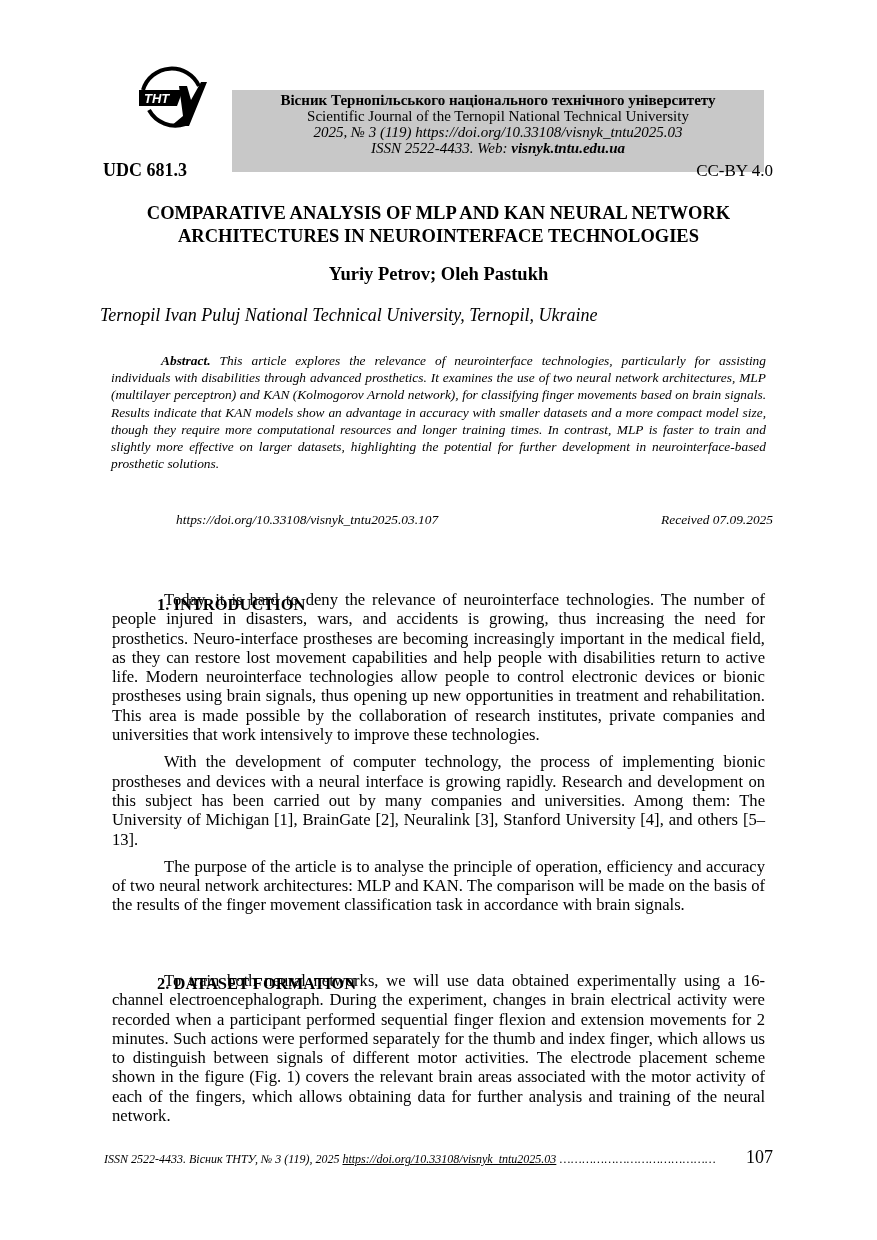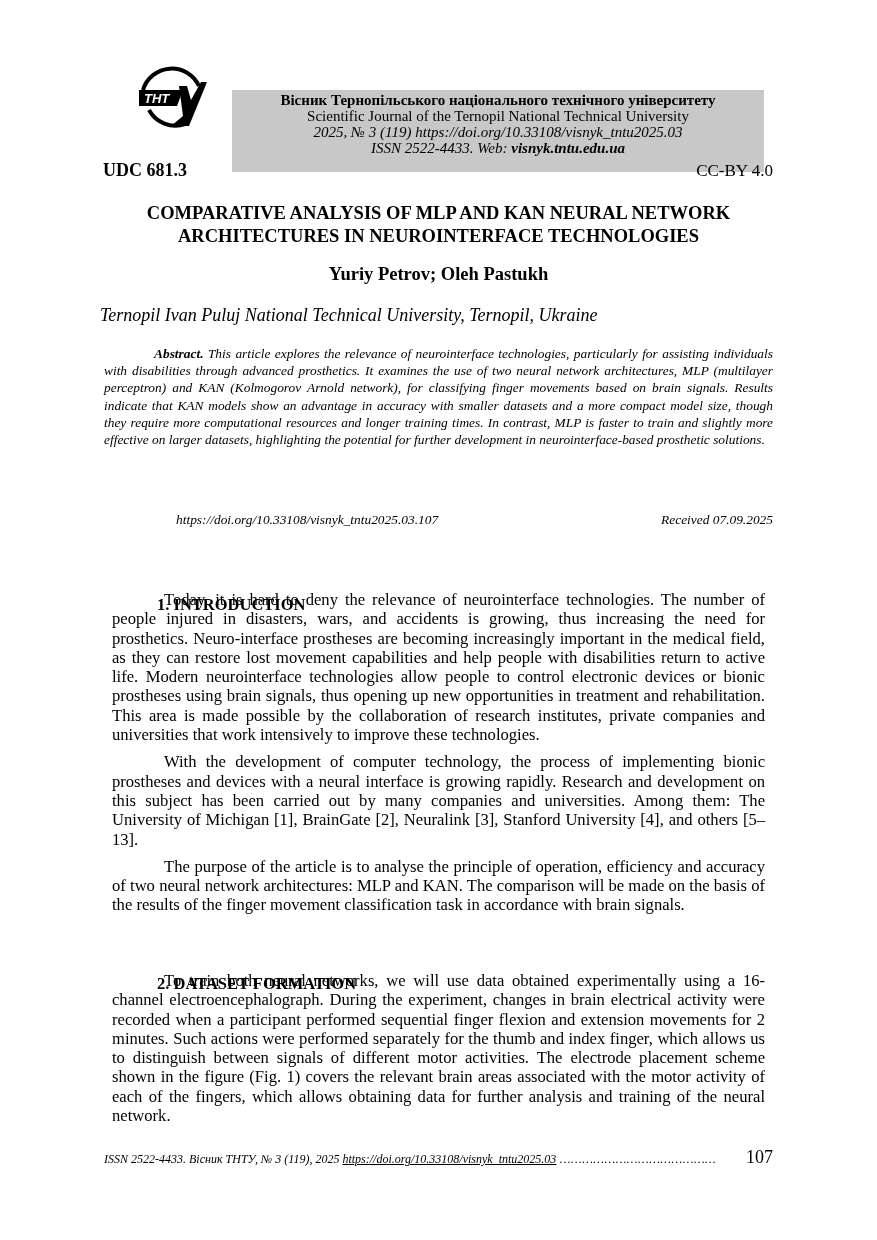--- a/index.html
+++ b/index.html
@@ -14,21 +14,21 @@
   .udc { position: absolute; left: 103px; top: 160px; font-weight: bold; font-size: 18px; }
   .license { position: absolute; right: 104px; top: 161px; font-size: 17px; }
   .title { position: absolute; left: 100px; top: 202px; width: 677px; text-align: center;
            font-weight: bold; font-size: 18.5px; line-height: 23px; }
   .authors { position: absolute; left: 100px; top: 264px; width: 677px; text-align: center;
              font-weight: bold; font-size: 18.5px; }
   .affil { position: absolute; left: 100px; top: 305px; width: 677px; text-align: left;
            font-style: italic; font-size: 18px; }
   .abstract { position: absolute; left: 104px; top: 345px; width: 669px; font-style: italic;
               font-size: 13.4px; line-height: 17.2px; text-align: justify; }
-  .abstract p { margin: 0; text-indent: 50px; }
+  .abstract p { margin: 7px; text-indent: 50px; }
   .abstract .lbl { font-weight: bold; }
   .doi-row { position: absolute; left: 104px; top: 512px; width: 669px; font-style: italic;
              font-size: 13.4px; }
   .doi-row .left { position: absolute; left: 72px; }
   .doi-row .right { position: absolute; right: 0; }
   .section { position: absolute; left: 157px; font-weight: bold; font-size: 16.5px; margin-top: 48px; }
   .body { position: absolute; left: 104px; width: 669px; font-size: 16.6px; line-height: 19.3px;
           text-align: justify; }
   .body p { margin: 8px; text-indent: 52px; }
   .footer { position: absolute; left: 104px; top: 1152px; width: 669px; font-size: 12px;

